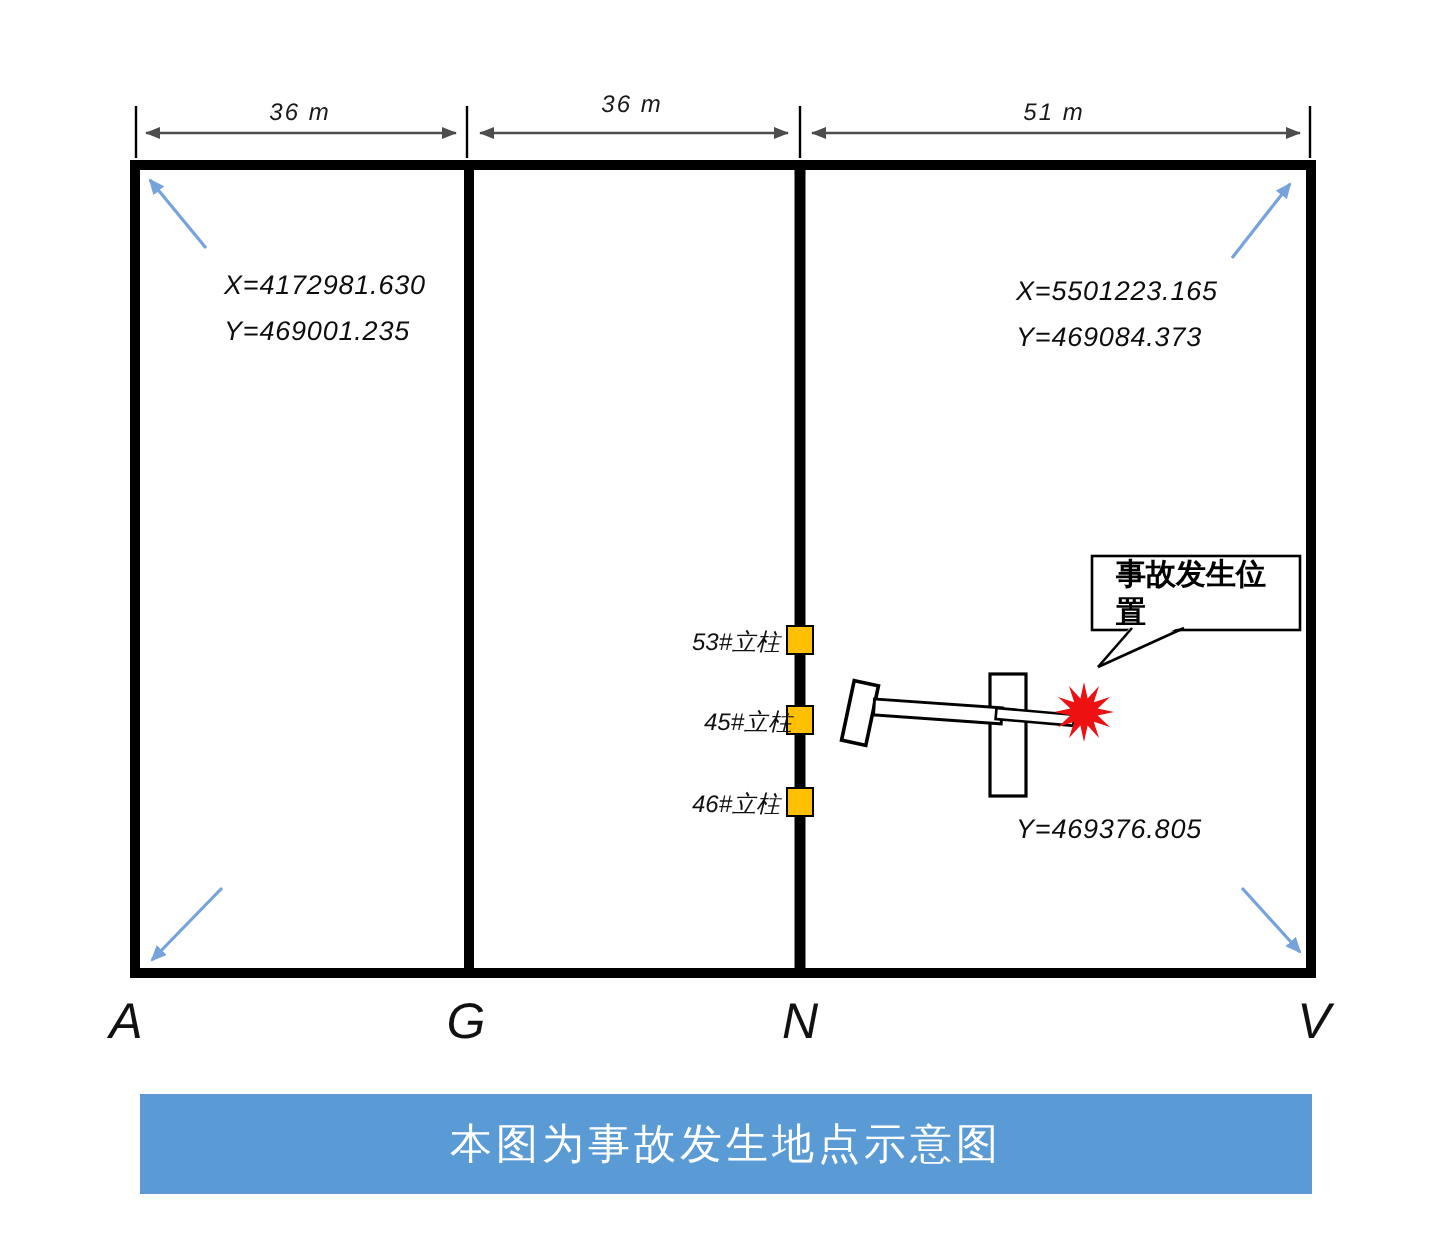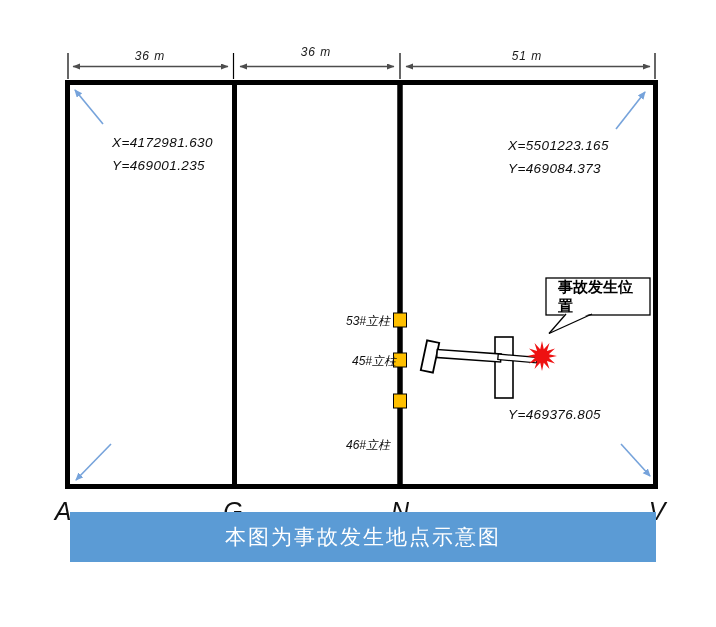--- a/index.html
+++ b/index.html
@@ -49,21 +49,21 @@
     width: 80px; height: 37px;
     display: flex;
     align-items: center;
     justify-content: center;
     font-size: 15px;
     font-weight: 600;
     color: #000000;
   }
   .banner {
     position: absolute;
-    left: 70px; top: 512px;
+    left: 70px; top: 547px;
     width: 586px; height: 50px;
     background: #5B9BD5;
     display: flex;
     align-items: center;
     justify-content: center;
   }
   .banner-text {
     font-family: "DejaVu Serif", "Liberation Serif", serif;
     font-size: 21px;
     color: #ffffff;
@@ -132,21 +132,21 @@
   <div class="txt coord-block" style="left:508px; top:134px;">
     <div>X=5501223.165</div>
     <div>Y=469084.373</div>
   </div>
   <div class="txt coord-block" style="left:508px; top:403px;">
     <div>Y=469376.805</div>
   </div>
 
   <div class="txt pillar-label" style="left:330px; top:313px;">53#立柱</div>
   <div class="txt pillar-label" style="left:336px; top:353px;">45#立柱</div>
-  <div class="txt pillar-label" style="left:330px; top:394px;margin-top:43px;">46#立柱</div>
+  <div class="txt pillar-label" style="left:330px; top:394px;">46#立柱</div>
 
   <div class="callout-text">事故发生位置</div>
 
   <div class="txt baseline-letter" style="left:48px; top:497px;">A</div>
   <div class="txt baseline-letter" style="left:218px; top:497px;">G</div>
   <div class="txt baseline-letter" style="left:385px; top:497px;">N</div>
   <div class="txt baseline-letter" style="left:642px; top:497px;">V</div>
 
   <div class="banner">
     <span class="banner-text">本图为事故发生地点示意图</span>

